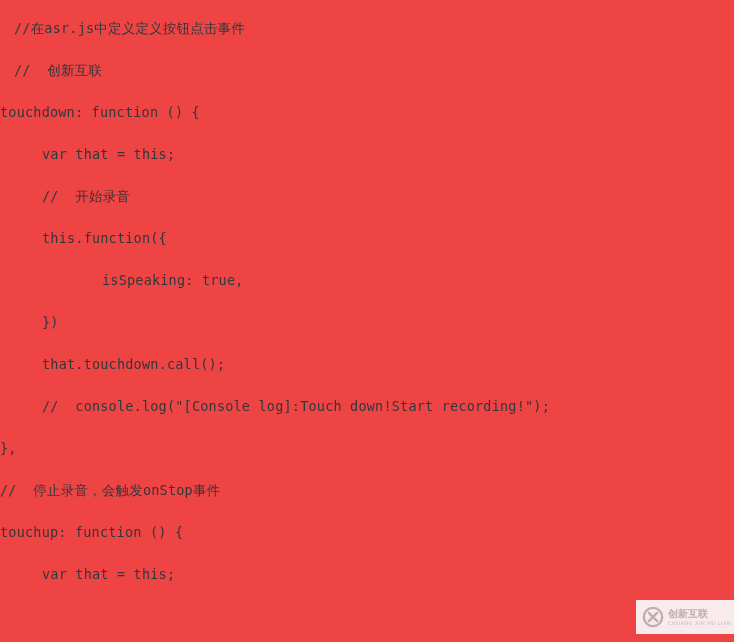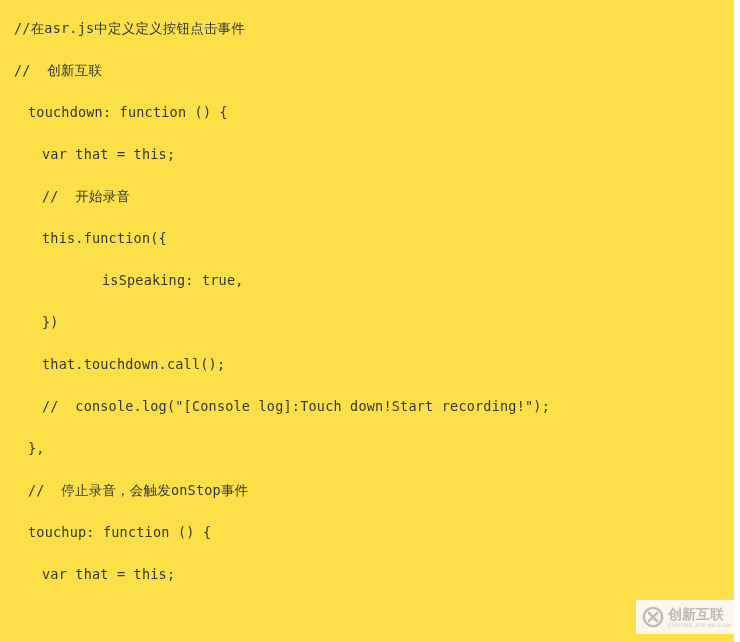--- a/index.html
+++ b/index.html
@@ -11,21 +11,21 @@
     height: 642px;
     background: #ffffff;
     font-family: "DejaVu Sans Mono", "Liberation Mono", monospace;
     overflow: hidden;
   }
 
   #code-block {
     position: relative;
     width: 740px;
     height: 642px;
-    background: #fde047;
+    background: #ef4444;
     box-sizing: border-box;
     padding: 0;
     overflow: hidden;
   }
 
   
   #code-block::after {
     content: "";
     position: absolute;
     top: 0;
@@ -51,21 +51,21 @@
     height: 42px;
     line-height: 42px;
     font-size: 13.5px;
     color: #31383d;
     white-space: pre;
     letter-spacing: 0.2px;
     font-family: "DejaVu Sans Mono", "Liberation Mono", monospace;
   }
 
   .indent-0 { padding-left: 14px; }
-  .indent-1 { padding-left: 28px; }
+  .indent-1 { }
   .indent-2 { padding-left: 42px; }
   .indent-3 { padding-left: 56px; margin-left: 46px; }
 
   
   #watermark {
     position: absolute;
     right: 0px;
     bottom: 8px;
     width: 104px;
     height: 34px;
@@ -84,21 +84,21 @@
     display: block;
   }
   #watermark .wm-text {
     display: flex;
     flex-direction: column;
     justify-content: center;
     line-height: 1;
   }
   #watermark .wm-cn {
     font-family: "DejaVu Sans", "Liberation Sans", sans-serif;
-    font-size: 14px;
+    font-size: 10px;
     font-weight: 700;
     color: #b9b9b9;
     letter-spacing: 0px;
     white-space: nowrap;
   }
   #watermark .wm-py {
     font-family: "DejaVu Sans", "Liberation Sans", sans-serif;
     font-size: 5px;
     color: #c6c6c6;
     letter-spacing: 0.5px;

